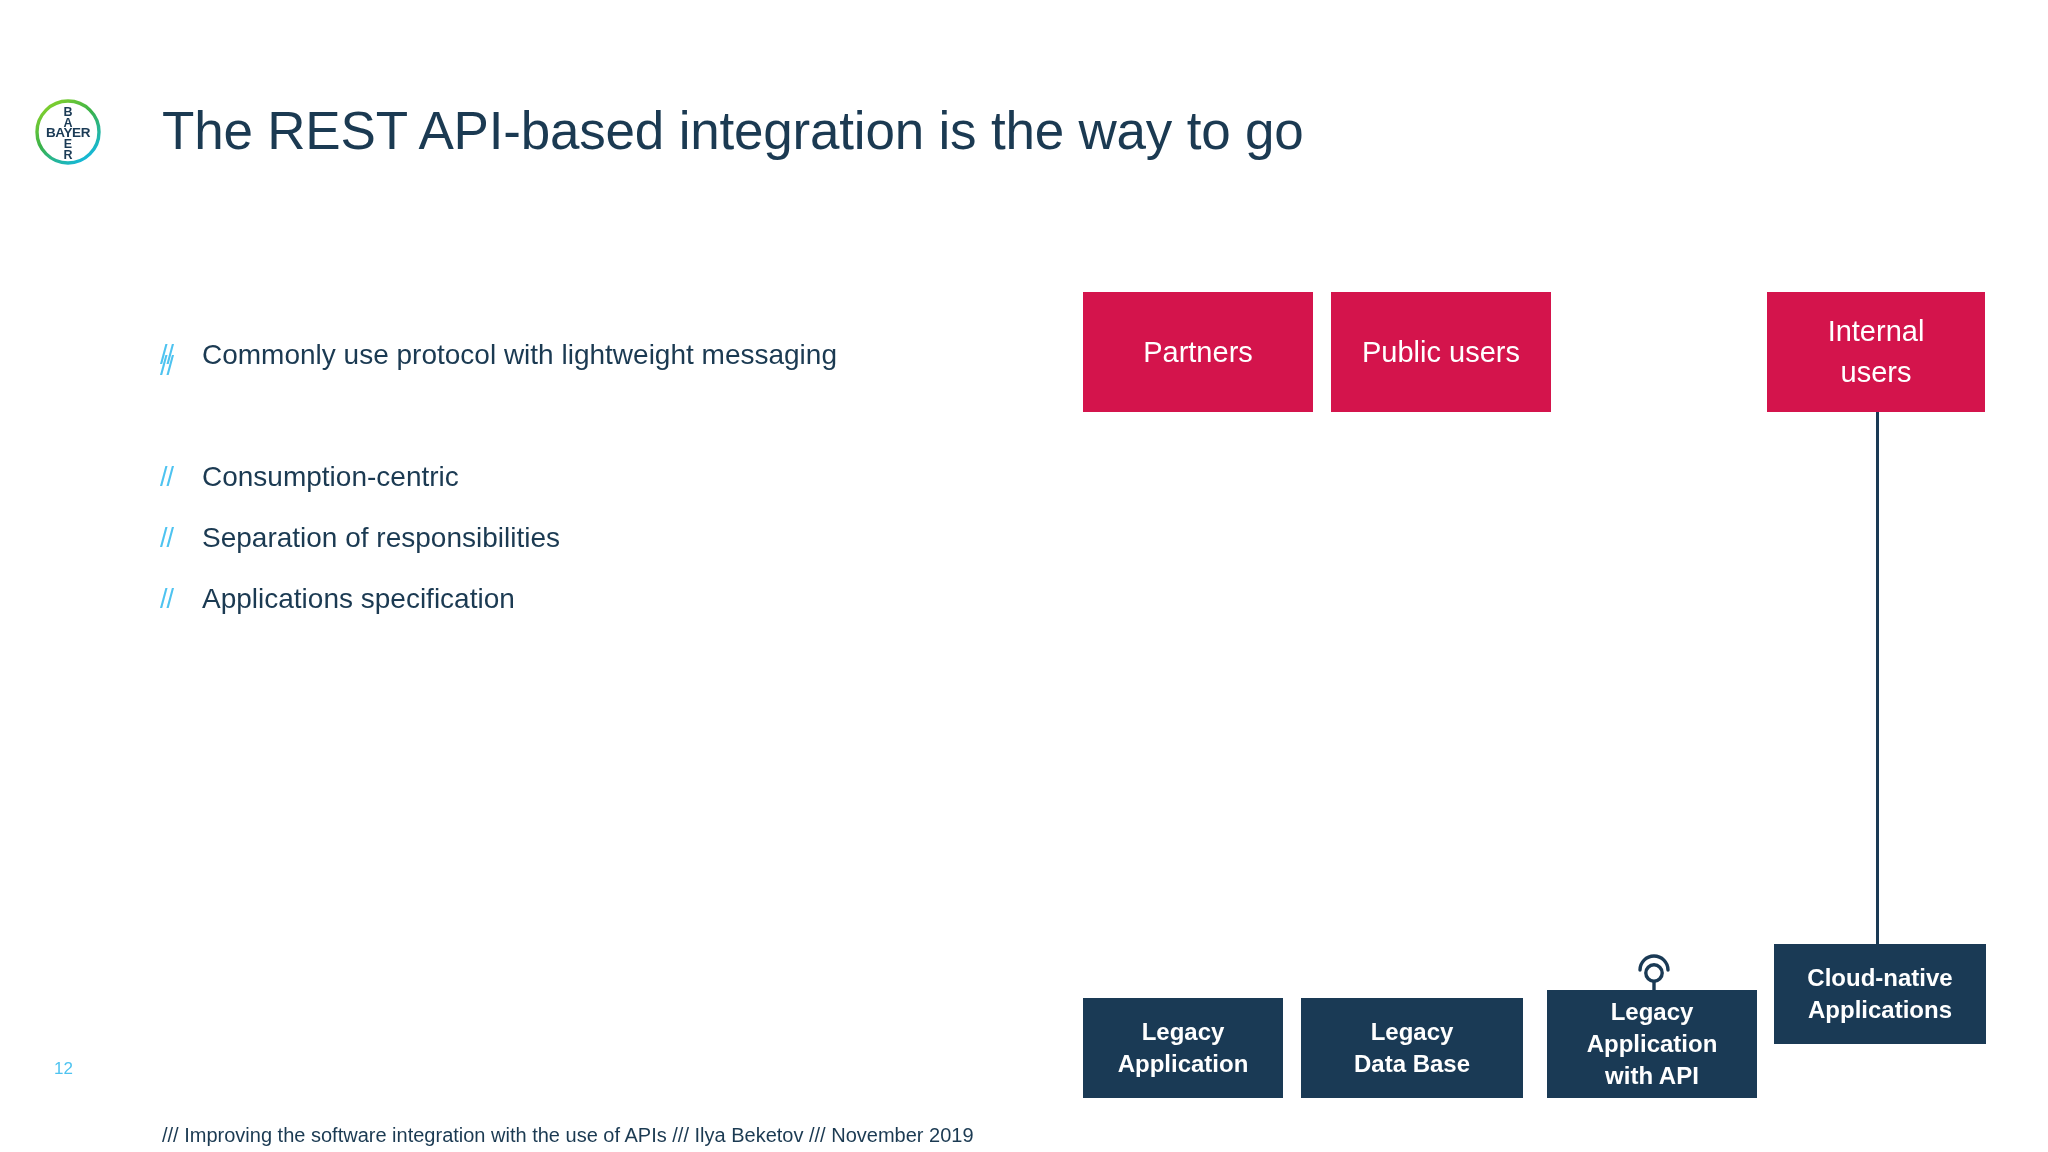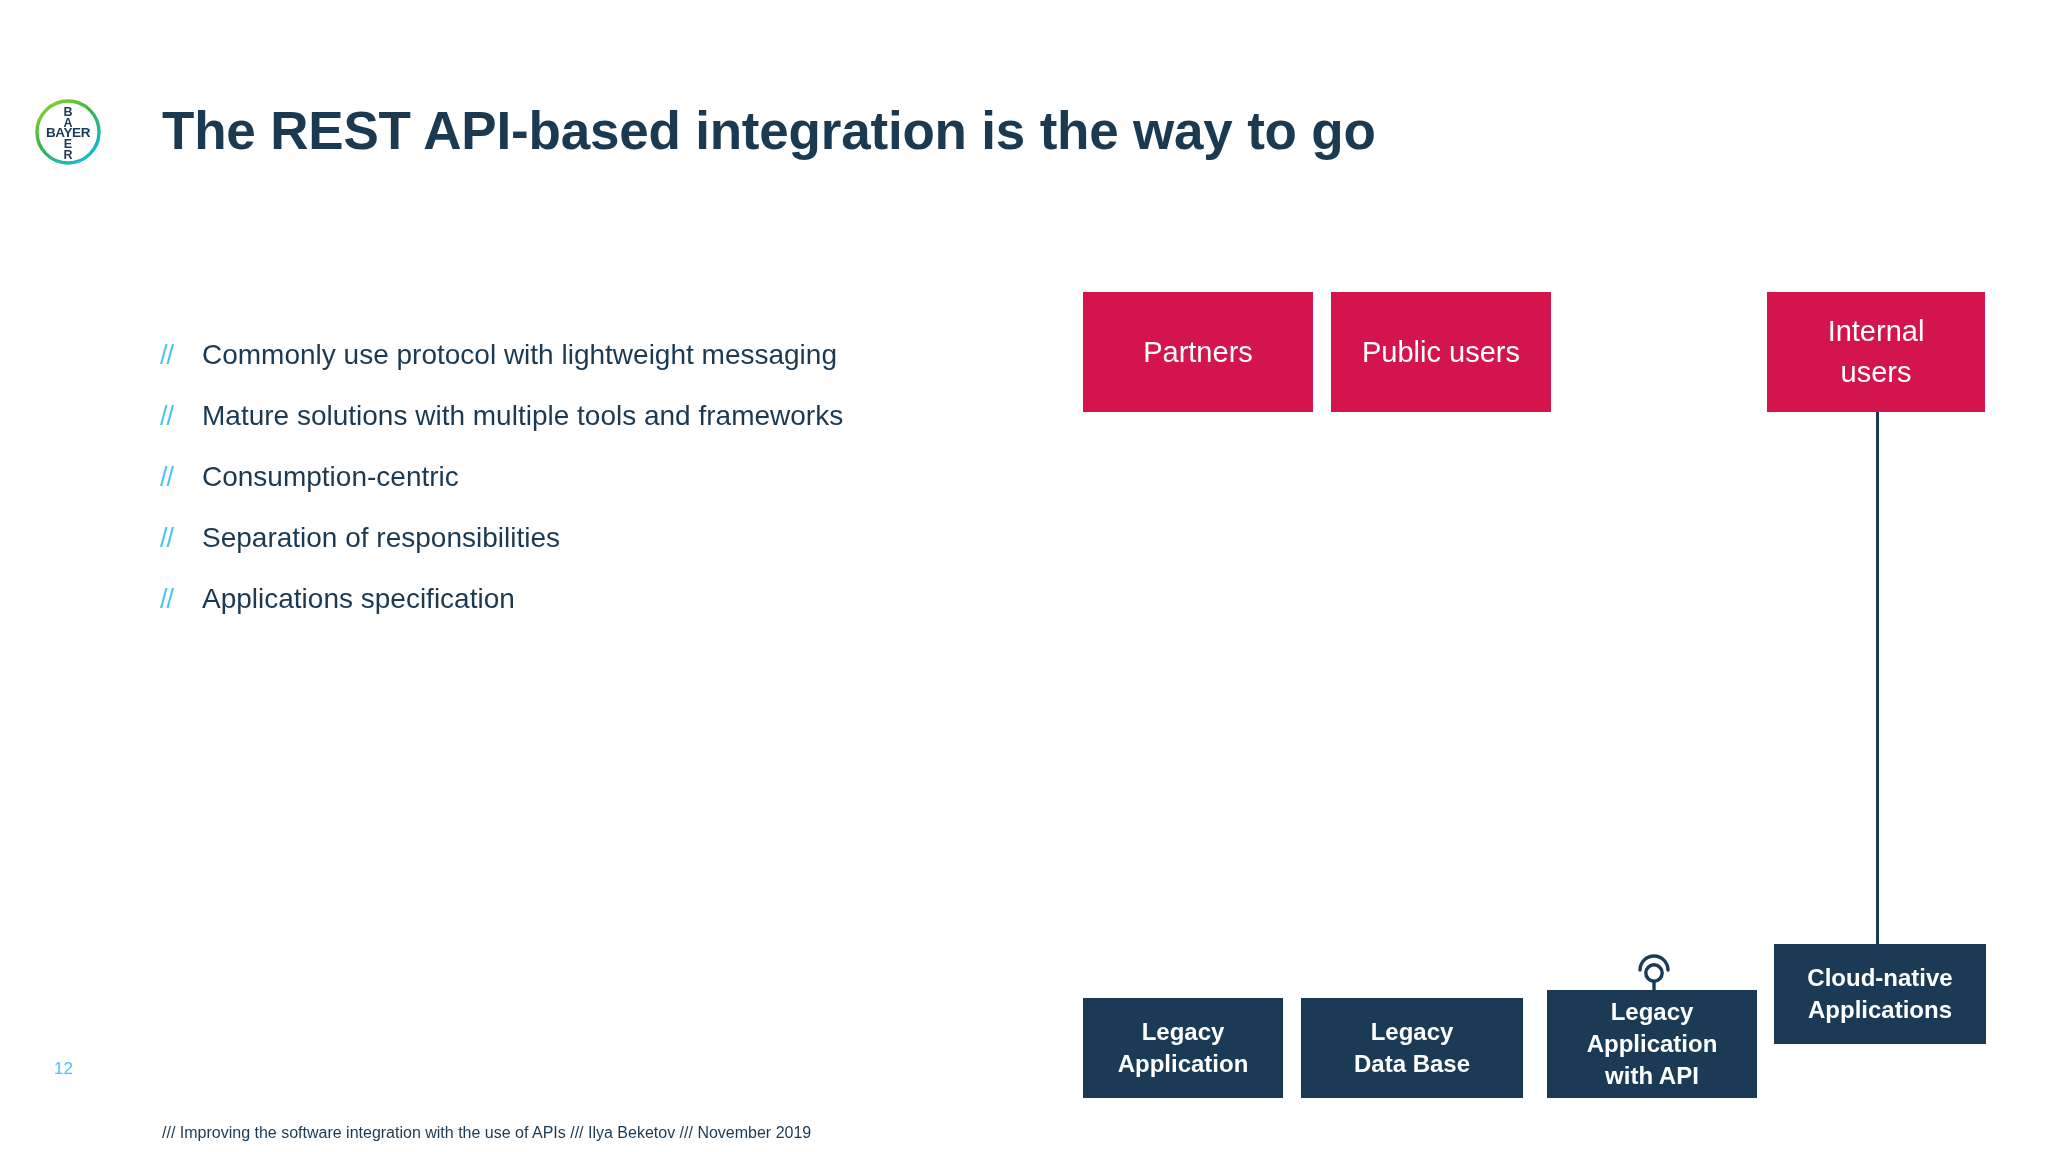--- a/index.html
+++ b/index.html
@@ -25,21 +25,21 @@
     height: 72px;
   }
 
   
   #page-title {
     position: absolute;
     left: 162px;
     top: 100px;
     font-size: 53px;
     line-height: 62px;
-    font-weight: 700;
+    font-weight: 400;
     color: #1b3a52;
     letter-spacing: -0.2px;
     white-space: nowrap;
   }
 
   
   #bullet-list {
     position: absolute;
     left: 160px;
     top: 290px;
@@ -135,21 +135,21 @@
     position: absolute;
     left: 54px;
     top: 1059px;
     font-size: 17px;
     color: #4ec3f0;
   }
   #footer-text {
     position: absolute;
     left: 162px;
     top: 1124px;
-    font-size: 16px;
+    font-size: 20px;
     color: #1b3a52;
     white-space: nowrap;
   }
 </style>
 </head>
 <body>
 
 <div id="bayer-logo">
   <svg width="72" height="72" viewBox="0 0 72 72" aria-hidden="true">
     <defs>
@@ -172,21 +172,20 @@
 
 <div id="page-title">The REST API-based integration is the way to go</div>
 
 <div id="bullet-list">
   <div class="bullet-row">
     <span class="bullet-marker">//</span>
     <span class="bullet-text">Commonly use protocol with lightweight messaging</span>
   </div>
   <div class="bullet-row">
     <span class="bullet-marker">//</span>
-    <span class="bullet-text">Mature solutions with multiple tools and frameworks</span>
   </div>
   <div class="bullet-row">
     <span class="bullet-marker">//</span>
     <span class="bullet-text">Consumption-centric</span>
   </div>
   <div class="bullet-row">
     <span class="bullet-marker">//</span>
     <span class="bullet-text">Separation of responsibilities</span>
   </div>
   <div class="bullet-row">

